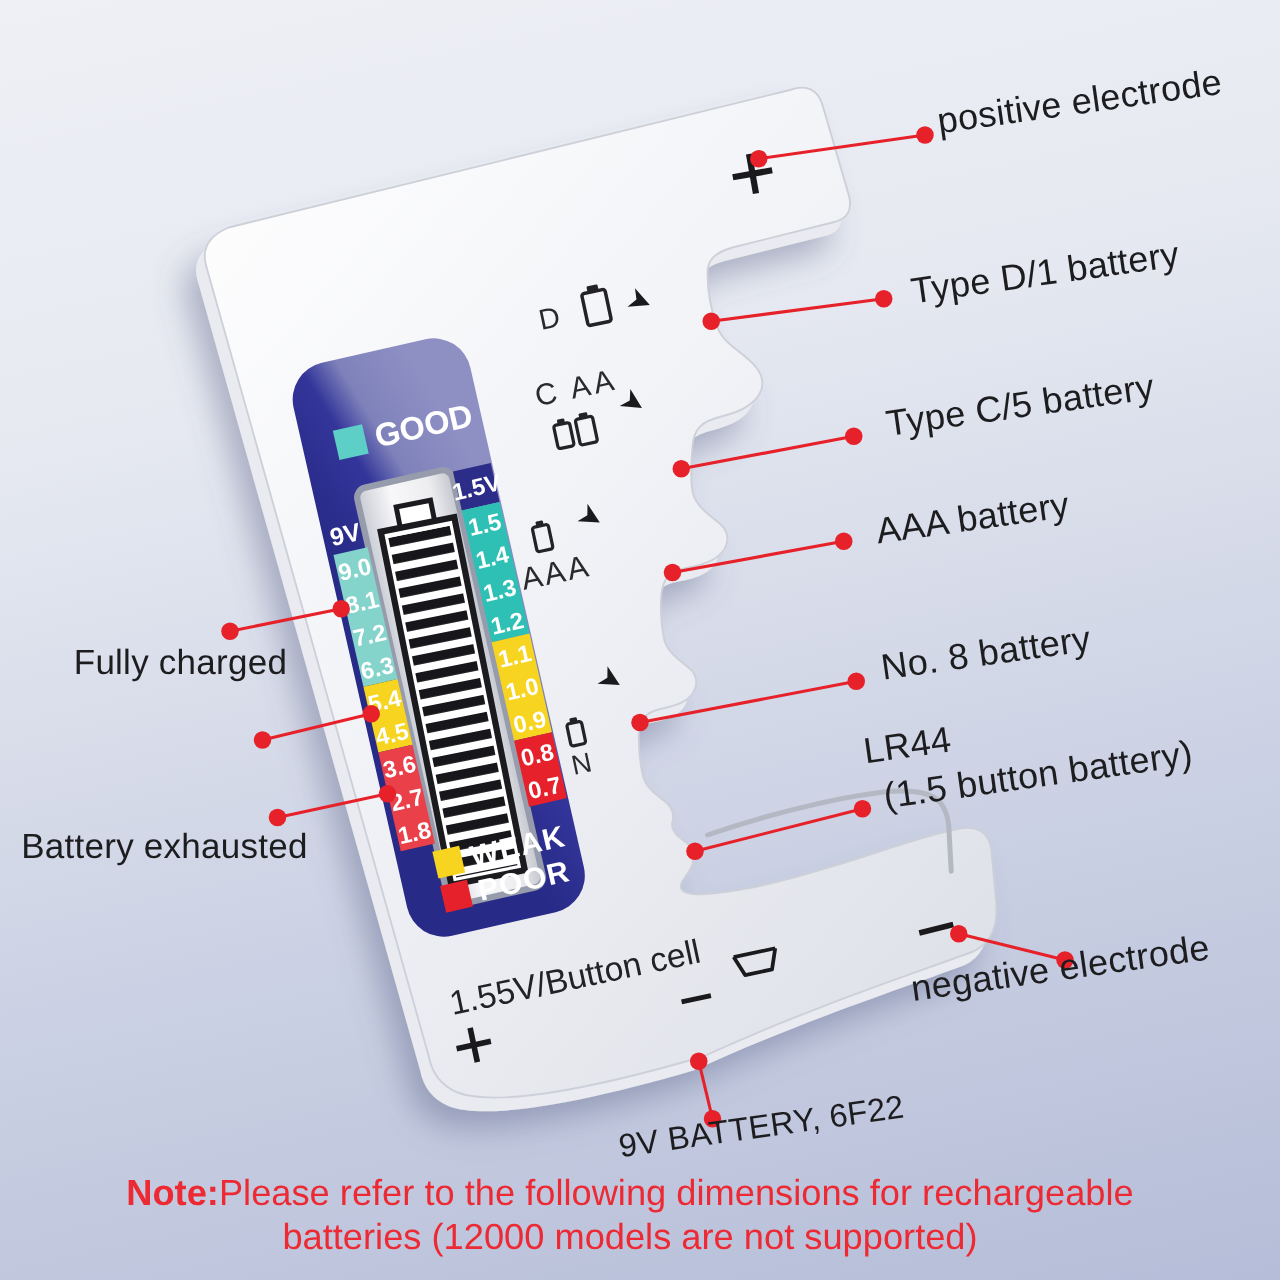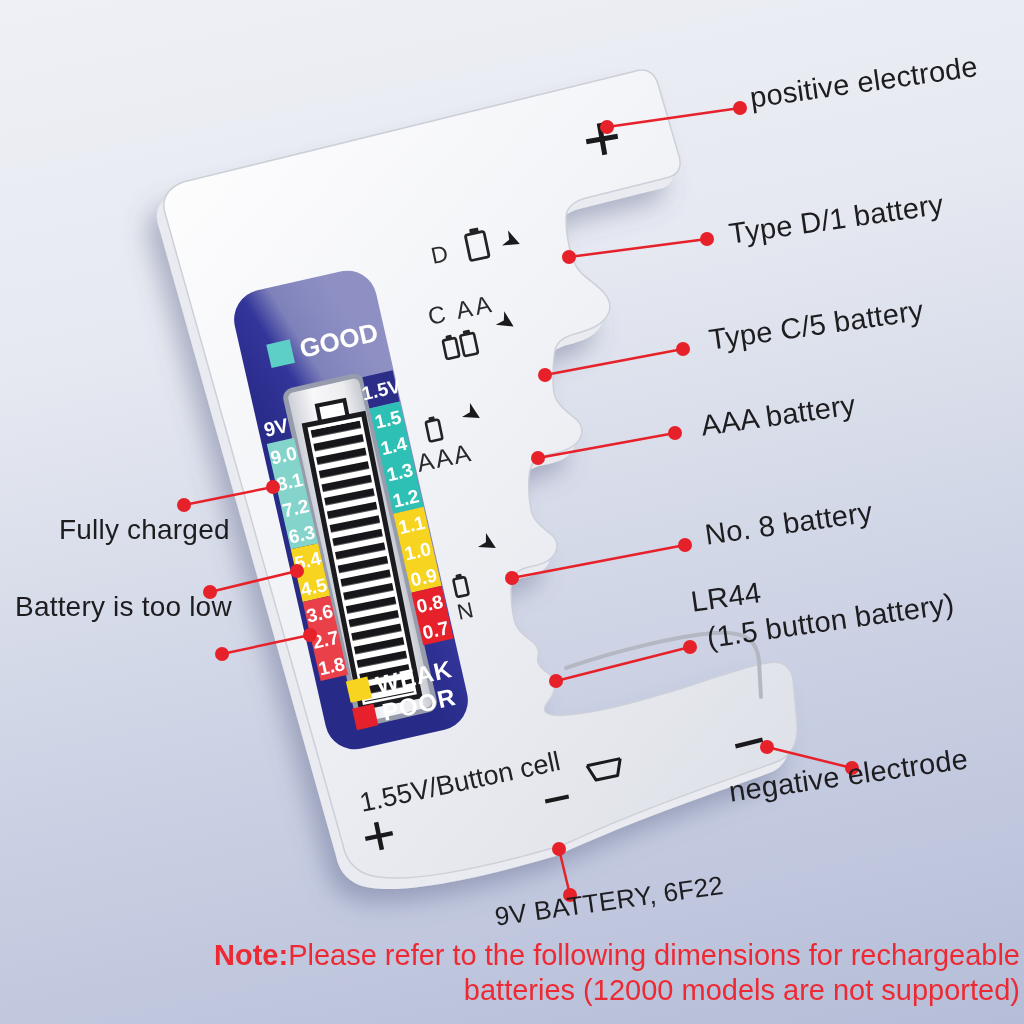--- a/index.html
+++ b/index.html
@@ -7,21 +7,21 @@
   .stage{
     position:relative;width:1024px;height:1024px;overflow:hidden;
     background:linear-gradient(168deg,#eef0f5 0%,#e6e9f1 30%,#ccd2e4 65%,#b5bdd8 100%);
   }
   .stage svg{position:absolute;left:0;top:0;}
   .ann{position:absolute;color:#1d1d20;white-space:nowrap;font-size:29px;letter-spacing:.2px;}
   .ann-r{transform:rotate(-8deg);transform-origin:0 0;}
   .ann-left{font-size:28px;}
   .ann-9v{font-size:26px;}
   .note{
-    position:absolute;left:0;right:4px;top:938px;text-align:right;
+    position:absolute;left:0;right:16px;top:938px;text-align:center;
     color:#ed2a33;font-size:29px;line-height:35px;
   }
   .note b{font-weight:700;}
   .svgtxt{font-family:"Liberation Sans",sans-serif;}
 </style>
 </head>
 <body>
 
 <div class="stage">
 
@@ -202,20 +202,20 @@
 <div class="ann ann-r" style="left:727px;top:218px;">Type D/1 battery</div>
 <div class="ann ann-r" style="left:707px;top:324px;">Type C/5 battery</div>
 <div class="ann ann-r" style="left:699px;top:410px;">AAA battery</div>
 <div class="ann ann-r" style="left:703px;top:519px;">No. 8 battery</div>
 <div class="ann ann-r" style="left:689px;top:586px;">LR44</div>
 <div class="ann ann-r" style="left:705px;top:622px;">(1.5 button battery)</div>
 <div class="ann ann-r" style="left:727px;top:776px;">negative electrode</div>
 <div class="ann ann-r ann-9v" style="left:493px;top:902px;">9V BATTERY, 6F22</div>
 
 <div class="ann ann-left" style="left:43px;top:514px;margin-left:16px;">Fully charged</div>
-<div class="ann ann-left" style="left:15px;top:591px;">Battery is too low</div>
+<div class="ann ann-left" style="left:17px;top:661px;">Battery exhausted</div>
 
 <div class="note">
   <div><b>Note:</b><span>Please refer to the following dimensions for rechargeable</span></div>
   <div>batteries (12000 models are not supported)</div>
 </div>
 
 </div>
 
 </body></html>

